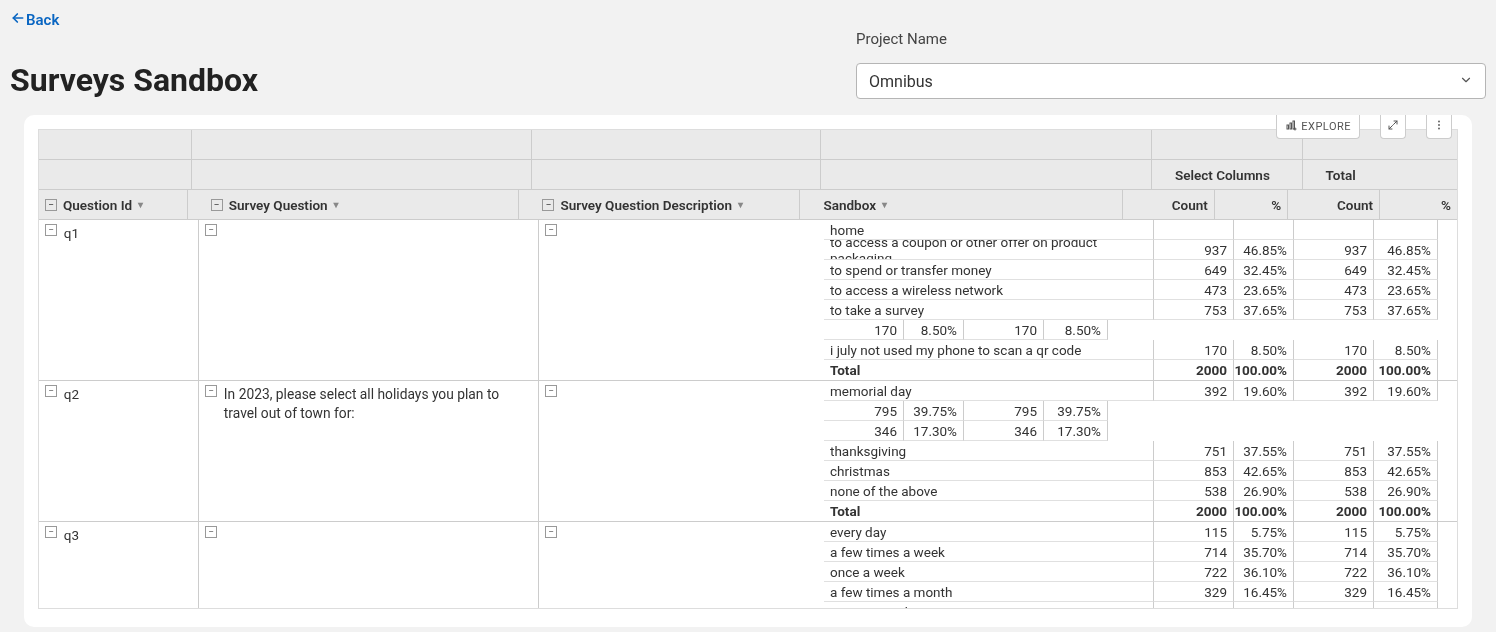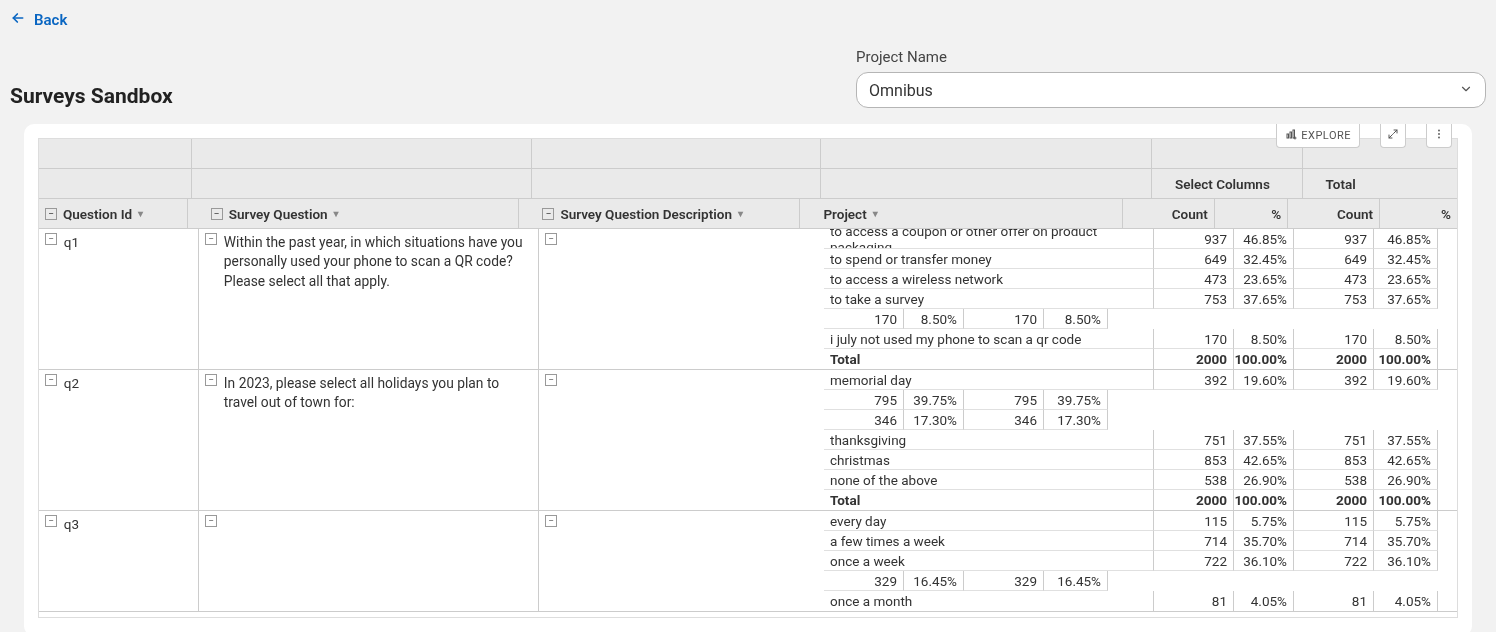--- a/index.html
+++ b/index.html
@@ -9,49 +9,47 @@
     font-size: 14px;
     color: #333;
     width: 1496px;
     height: 632px;
     overflow: hidden;
     padding: 10px 10px 0;
   }
   .back-link {
     display: inline-flex;
     align-items: center;
-    gap: 8px;
     color: #0a66c2;
     font-weight: 600;
     font-size: 15px;
     cursor: pointer;
-    margin-bottom: 18px;
     text-align: right;
   }
   .back-link svg { width: 16px; height: 16px; }
   .header-row {
     display: flex;
     align-items: flex-end;
     justify-content: space-between;
     margin-bottom: 16px;
   }
   h1 {
-    font-size: 21px;
+    font-size: 32px;
     font-weight: 700;
     color: #222;
   }
   .project-block { width: 630px; }
   .project-label {
     font-size: 15px;
     color: #444;
-    margin-bottom: 6px;
+    margin-bottom: 15px;
   }
   .select-wrap {
     border: 1px solid #b5b5b5;
-    border-radius: 12px;
+    border-radius: 4px;
     background: #fff;
     height: 36px;
     display: flex;
     align-items: center;
     padding: 0 12px;
     justify-content: space-between;
     cursor: pointer;
   }
   .select-wrap span { font-size: 16px; color: #333; }
   .select-wrap svg { width: 14px; height: 14px; }
@@ -234,35 +232,42 @@
             <span class="collapse-box">−</span> 
             <span>Survey Question</span> 
             <span class="sort-ic">▾</span>
           </div>
           <div class="cell c-desc hdr-field">
             <span class="collapse-box">−</span> 
             <span>Survey Question Description</span> 
             <span class="sort-ic">▾</span>
           </div>
           <div class="cell c-resp hdr-field">
-            <span>Project</span> 
+            <span>Sandbox</span> 
             <span class="sort-ic">▾</span>
           </div>
           <div class="cell c-count hdr-field">Count</div>
           <div class="cell c-pct hdr-field">%</div>
           <div class="cell c-count2 hdr-field">Count</div>
           <div class="cell c-pct2 hdr-field">%</div>
         </div>
         <div class="body-block">
           <div class="left-cells">
             <div class="cell c-qid"><span class="collapse-box">−</span>&nbsp;&nbsp;<span>q1</span></div>
-            <div class="cell c-q qtext"><span class="collapse-box">−</span>&nbsp;&nbsp;<span style="display:inline-block;width:300px">Within the past year, in which situations have you personally used your phone to scan a QR code? Please select all that apply.</span></div>
+            <div class="cell c-q qtext"><span class="collapse-box">−</span>&nbsp;&nbsp;</div>
             <div class="cell c-desc"><span class="collapse-box">−</span>&nbsp;&nbsp;<span></span></div>
           </div>
           <div class="rows-stack">
+            <div class="data-row">
+              <div class="cell c-resp">home</div>
+              <div class="cell c-count"></div>
+              <div class="cell c-pct"></div>
+              <div class="cell c-count2"></div>
+              <div class="cell c-pct2"></div>
+            </div>
             <div class="data-row">
               <div class="cell c-resp">to access a coupon or other offer on product packaging</div>
               <div class="cell c-count">937</div>
               <div class="cell c-pct">46.85%</div>
               <div class="cell c-count2">937</div>
               <div class="cell c-pct2">46.85%</div>
             </div>
             <div class="data-row">
               <div class="cell c-resp">to spend or transfer money</div>
               <div class="cell c-count">649</div>
@@ -384,20 +389,21 @@
               <div class="cell c-pct2">35.70%</div>
             </div>
             <div class="data-row">
               <div class="cell c-resp">once a week</div>
               <div class="cell c-count">722</div>
               <div class="cell c-pct">36.10%</div>
               <div class="cell c-count2">722</div>
               <div class="cell c-pct2">36.10%</div>
             </div>
             <div class="data-row">
+              <div class="cell c-resp">a few times a month</div>
               <div class="cell c-count">329</div>
               <div class="cell c-pct">16.45%</div>
               <div class="cell c-count2">329</div>
               <div class="cell c-pct2">16.45%</div>
             </div>
             <div class="data-row">
               <div class="cell c-resp">once a month</div>
               <div class="cell c-count">81</div>
               <div class="cell c-pct">4.05%</div>
               <div class="cell c-count2">81</div>

